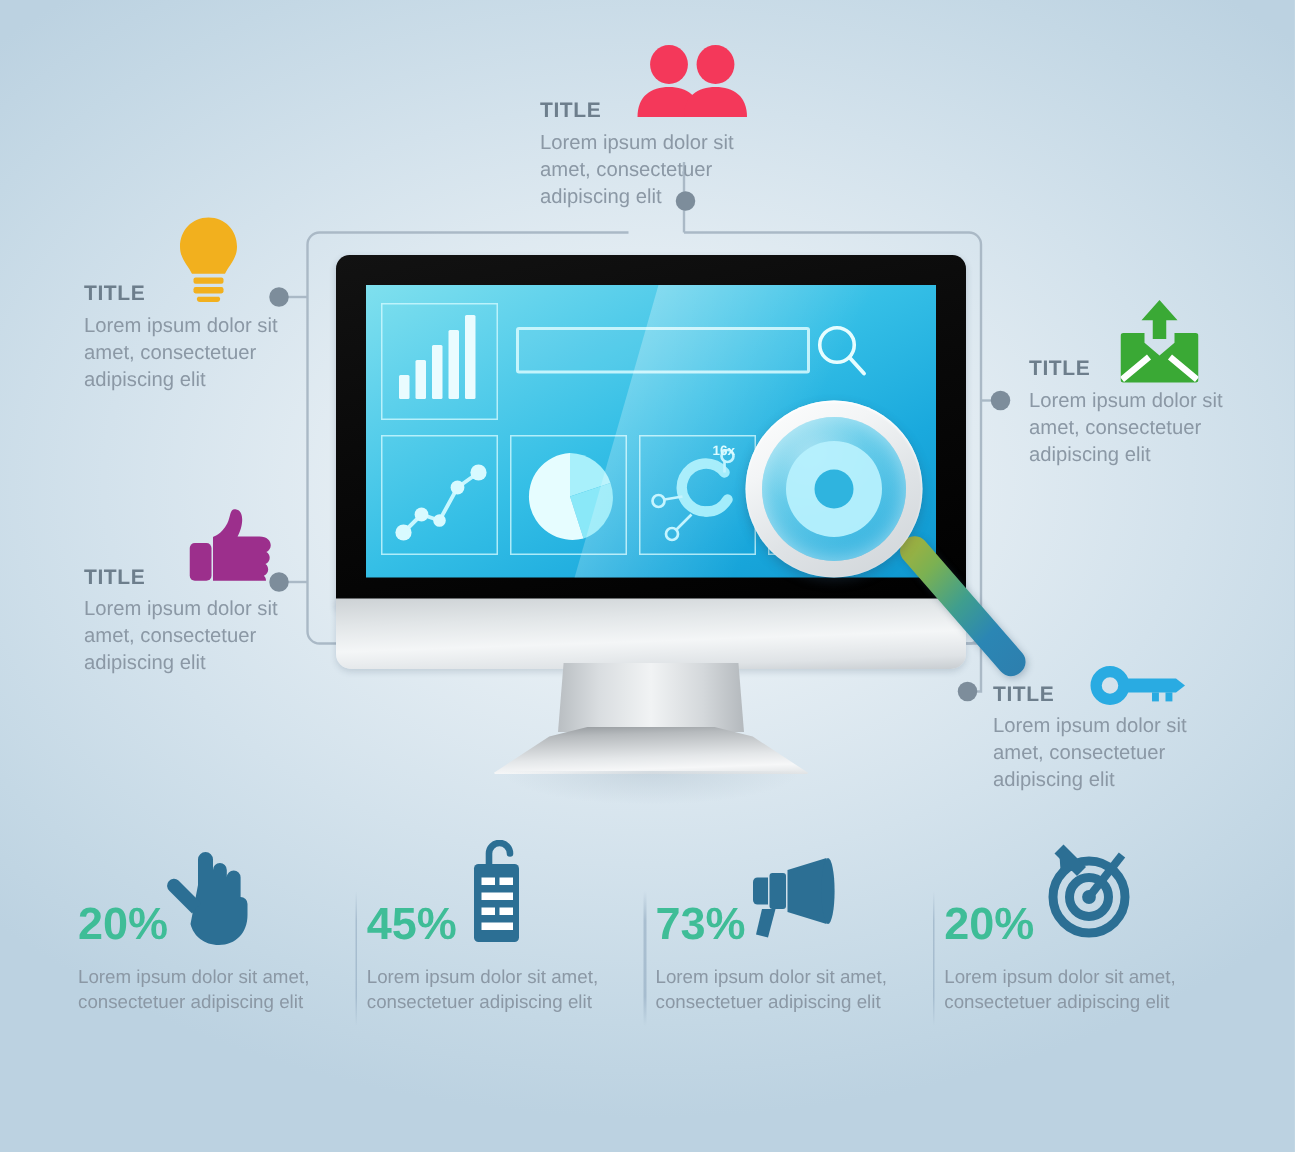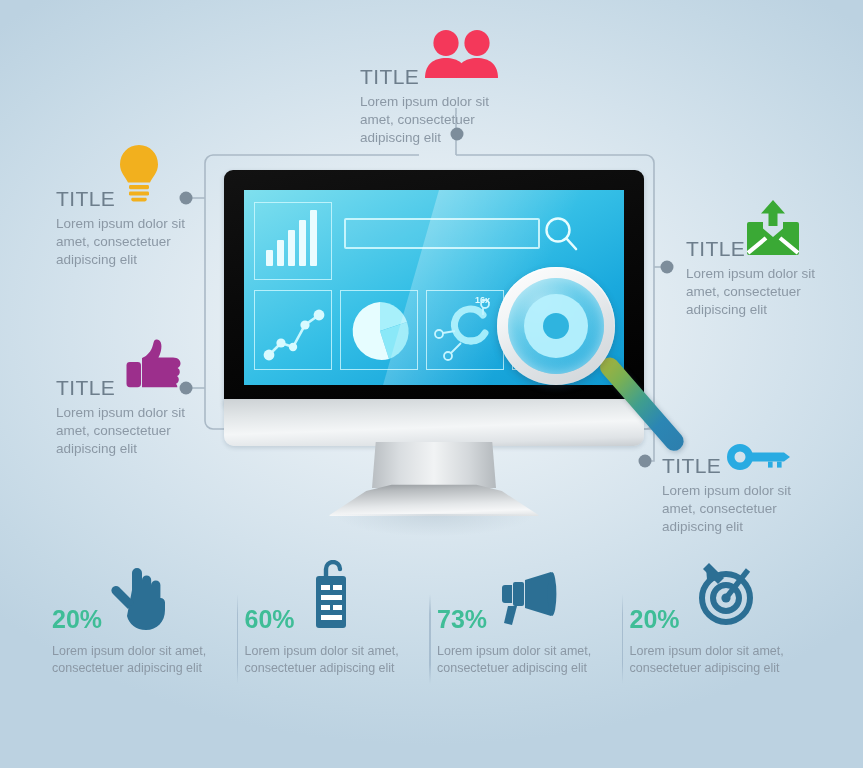--- a/index.html
+++ b/index.html
@@ -15,21 +15,21 @@
     background:
       radial-gradient(ellipse 70% 55% at 50% 42%, #f2f7fa 0%, #e4edf3 32%, #d3e2ec 60%, #c4d8e5 85%, #bcd2e1 100%);
   }
 
   
   .conn{ position:absolute; inset:0; pointer-events:none; }
 
   
   .label{ position:absolute; }
   .label .ttl{
-    font-size:21px; font-weight:normal; letter-spacing:.4px;
+    font-size:14px; font-weight:bold; letter-spacing:.4px;
     color:#6d7e8c; line-height:1; margin-bottom:6px;
   }
   .label .body{
     font-size:13.5px; color:#8b98a5; line-height:1.33; white-space:pre-line;
   }
 
   .ico{ position:absolute; }
 
   
   #monitor{ position:absolute; left:224px; top:170px; width:420px; height:272px; }
@@ -110,21 +110,21 @@
   #stats{
     position:absolute; left:52px; top:586px; width:770px; height:110px;
     display:flex;
   }
   .stat{ position:relative; flex:1 1 0; padding-right:14px; }
   .stat + .stat::before{
     content:""; position:absolute; left:-8px; top:8px; width:1.5px; height:90px;
     background:linear-gradient(180deg, rgba(150,175,195,0) 0%, rgba(140,165,188,.55) 22%, rgba(140,165,188,.55) 78%, rgba(150,175,195,0) 100%);
   }
   .stat .pct{
-    font-size:25px; font-weight:bold; color:#3fbd97; line-height:1;
+    font-size:30px; font-weight:bold; color:#3fbd97; line-height:1;
     position:relative; z-index:2;
   }
   .stat .txt{
     font-size:12.5px; color:#8b98a5; line-height:1.36; margin-top:11px; white-space:pre-line;
   }
   .stat .sico{ position:absolute; left:58px; top:-22px; }
   .stat .row{ display:flex; align-items:flex-end; height:46px; }
 </style>
 </head>
 <body>
@@ -356,21 +356,21 @@
             <path d="M3,30 L18,45 l6,-7 L9,23 a4.6,4.6 0 0 0 -6,7 Z"></path>
           </g>
         </svg>
       </div>
       <div class="txt">Lorem ipsum dolor sit amet,
 consectetuer adipiscing elit</div>
     </div>
 
     <div class="stat">
       <div class="row">
-        <div class="pct">60%</div>
+        <div class="pct">45%</div>
       </div>
       <div class="sico" style="left:64px; top:-26px;">
         <svg width="44" height="70" viewBox="0 0 44 70">
           <path d="M17,16 L17,9 a7,7 0 0 1 14,0" fill="none" stroke="#2c6f94" stroke-width="4.4" stroke-linecap="round"></path>
           <rect x="7" y="16" width="30" height="52" rx="3" fill="#2c6f94"></rect>
           <g fill="#ffffff">
             <rect x="12" y="25" width="9" height="5"></rect>
               <rect x="24" y="25" width="9" height="5"></rect>
             <rect x="12" y="35" width="21" height="5"></rect>
             <rect x="12" y="45" width="9" height="5"></rect>

